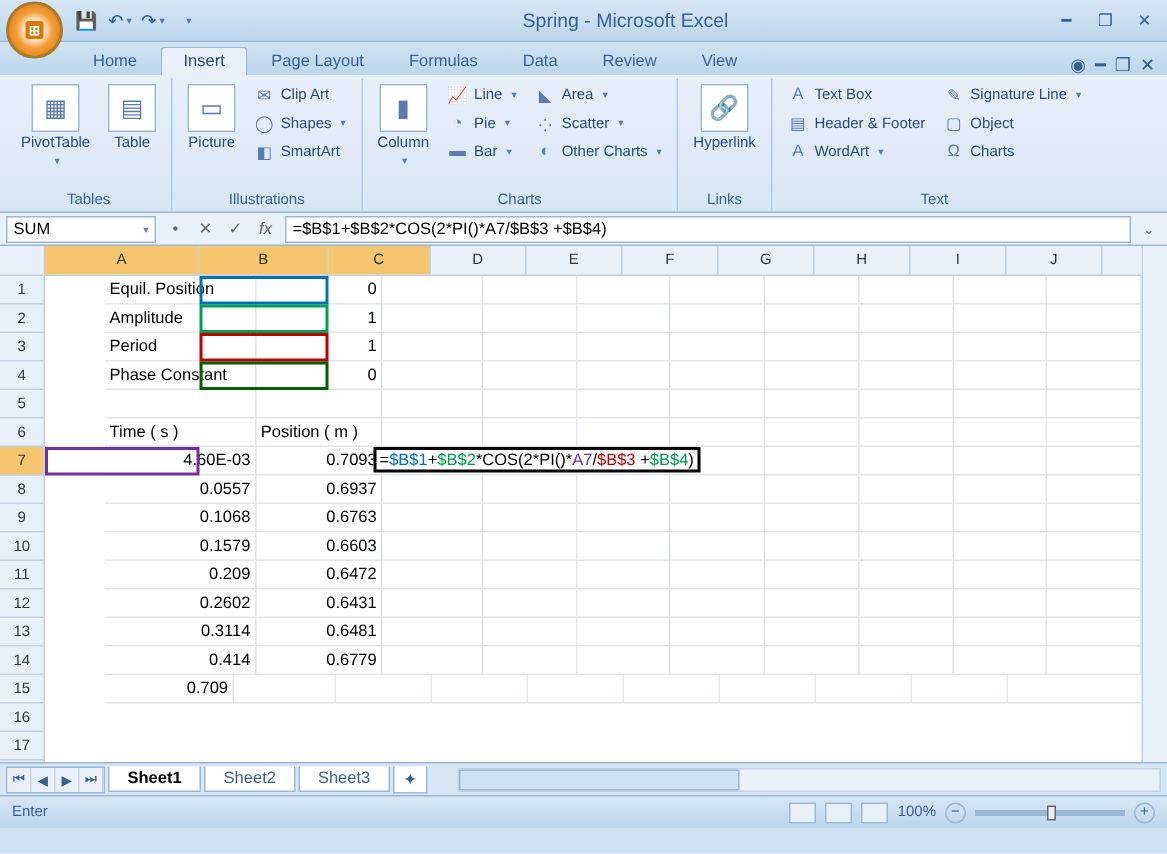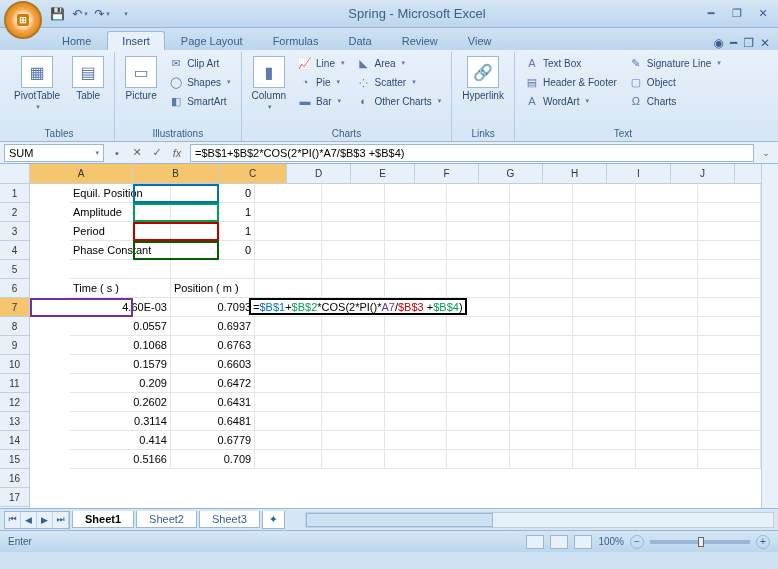--- a/index.html
+++ b/index.html
@@ -456,21 +456,20 @@
           <div class="cell cw-c"></div>
           <div class="cell cw-d"></div>
           <div class="cell cw-e"></div>
           <div class="cell cw-f"></div>
           <div class="cell cw-g"></div>
           <div class="cell cw-h"></div>
           <div class="cell cw-i"></div>
           <div class="cell cw-j"></div>
         </div>
         <div class="row">
-          <div class="cell cw-a right">0.5166</div>
           <div class="cell cw-b right">0.709</div>
           <div class="cell cw-c"></div>
           <div class="cell cw-d"></div>
           <div class="cell cw-e"></div>
           <div class="cell cw-f"></div>
           <div class="cell cw-g"></div>
           <div class="cell cw-h"></div>
           <div class="cell cw-i"></div>
           <div class="cell cw-j"></div>
         </div>

